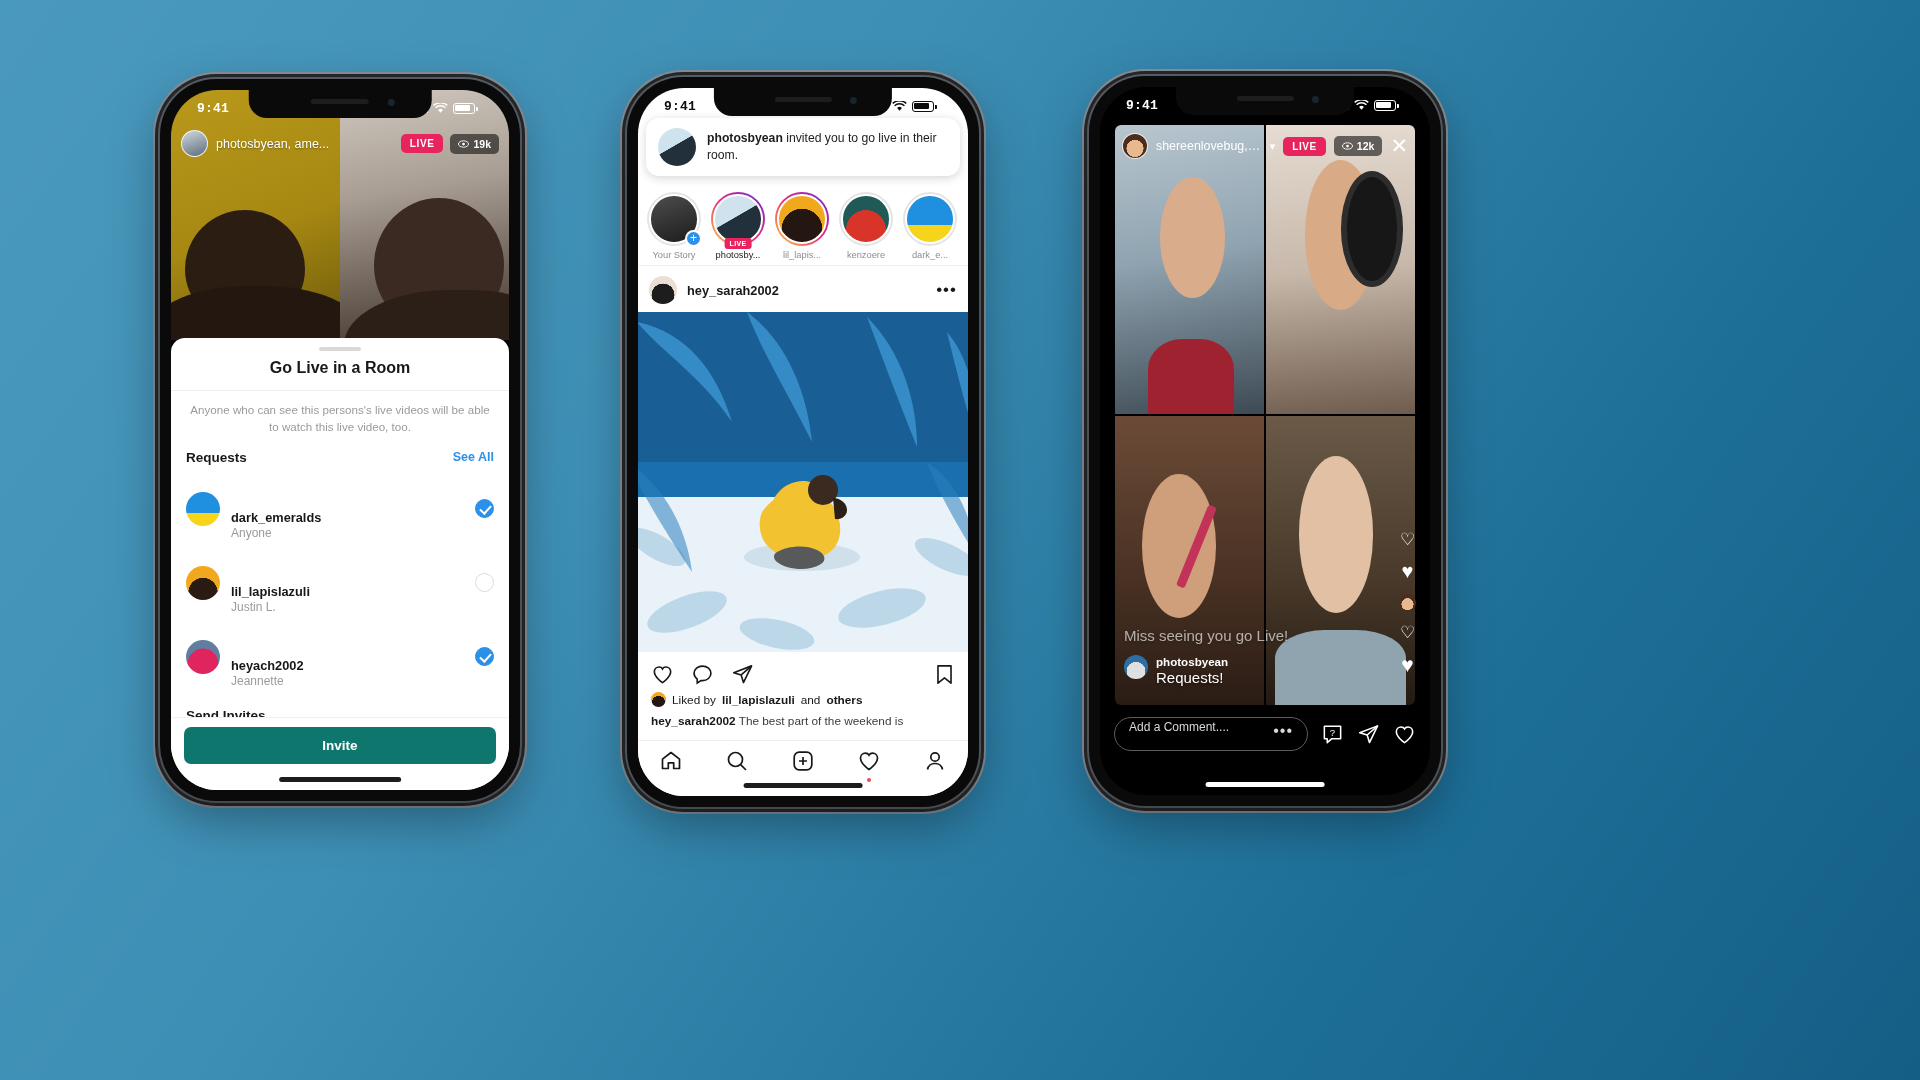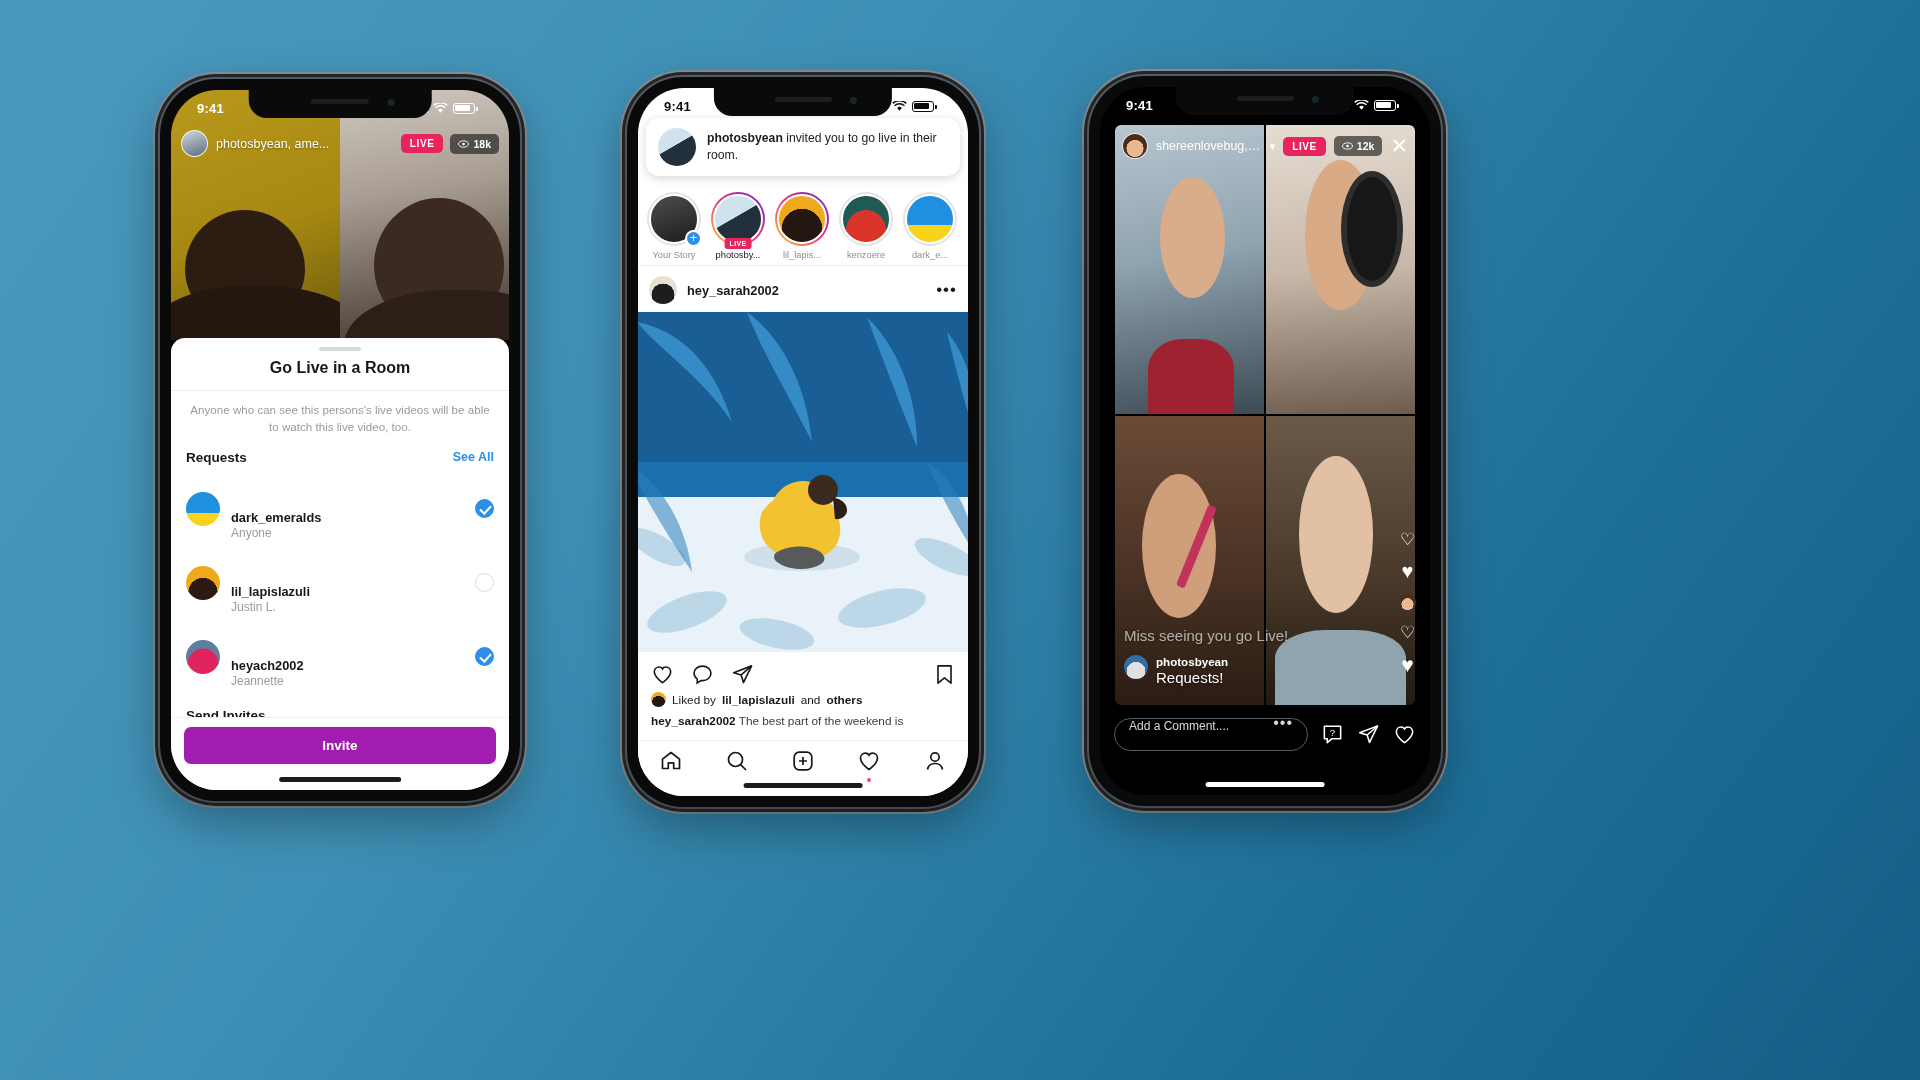--- a/index.html
+++ b/index.html
@@ -31,21 +31,21 @@
     width: 54%; height: 28px; background: #0a0a0a;
     border-bottom-left-radius: 18px; border-bottom-right-radius: 18px;
     z-index: 60;
   }
   .notch .speaker { position:absolute; top:9px; left:34%; width:32%; height:5px; background:#1b1d1f; border-radius:3px;}
   .notch .cam { position:absolute; top:9px; right:20%; width:7px; height:7px; border-radius:50%; background:#16262e;}
   .statusbar {
     position: absolute; top: 0; left: 0; right: 12px; height: 30px;
     display: flex; align-items: center; justify-content: space-between;
     padding: 6px 22px 0 26px; z-index: 55;
-    font-size: 13px; font-weight: bold; letter-spacing: .2px;
+    font-size: 13px; font-weight: bold; letter-spacing: .2px; font-family: Liberation Mono, monospace;
   }
   .sb-right { display: flex; align-items: center; gap: 5px; }
   .bars { display:flex; align-items:flex-end; gap:1.5px; height:10px;}
   .bars i { width:2.5px; background: currentColor; border-radius:1px; display:block;}
   .bars i:nth-child(1){height:4px} .bars i:nth-child(2){height:6px}
   .bars i:nth-child(3){height:8px} .bars i:nth-child(4){height:10px}
   .battery { width:22px;height:11px;border:1.4px solid currentColor;border-radius:3px;position:relative;padding:1.4px;}
   .battery::after{content:"";position:absolute;right:-3.5px;top:3px;width:2px;height:4px;background:currentColor;border-radius:0 1px 1px 0;}
   .battery b{display:block;height:100%;background:currentColor;border-radius:1px;}
   .homebar{position:absolute;bottom:8px;left:50%;transform:translateX(-50%);width:36%;height:5px;border-radius:3px;z-index:58;}
@@ -77,21 +77,21 @@
   .sect a { font-size:12.5px; color:#2c90e8; font-weight:bold; text-decoration:none;}
   .urow { display:flex; align-items:center; gap:11px; padding:6px 15px;}
   .urow .meta { flex:1; min-width:0;margin-top:32px;}
   .urow .un { font-size:12.8px; font-weight:bold; color:#17181a; white-space:nowrap; overflow:hidden; text-overflow:ellipsis;}
   .urow .fn { font-size:12px; color:#9b9b9f; margin-top:1px;}
   .chk { width:19px; height:19px; border-radius:50%; border:1.6px solid #dcdcdc; flex:none; position:relative;}
   .chk.on { background:#2c90e8; border-color:#2c90e8;}
   .chk.on::after { content:""; position:absolute; left:5.5px; top:2.7px; width:5px; height:9px; border:solid #fff; border-width:0 2px 2px 0; transform:rotate(42deg);}
   .ulist { overflow:hidden; flex:1; }
   .invitebar { position:absolute; left:0; right:0; bottom:0; background:#fff; padding:9px 13px 26px; border-top:1px solid #f0f0f0;}
-  .btn-primary { width:100%; height:37px; background:#a21caf; color:#fff; border:none; border-radius:7px; font-size:13.5px; font-weight:bold; font-family:inherit; cursor:pointer;}
+  .btn-primary { width:100%; height:37px; background:#0f766e; color:#fff; border:none; border-radius:7px; font-size:13.5px; font-weight:bold; font-family:inherit; cursor:pointer;}
 
   
   #phone2 { left: 627px; top: 77px; width: 352px; height: 730px; }
   #phone2 .screen { background: #fff; }
   .ig-banner { position:absolute; top:30px; left:8px; right:8px; background:#fff; border-radius:13px; box-shadow:0 2px 10px rgba(0,0,0,.17); display:flex; align-items:center; gap:11px; padding:10px 12px; z-index:40;}
   .ig-banner .txt { font-size:12.2px; color:#1c1c1e; line-height:1.42; flex:1;}
   .ig-banner .txt b { font-weight:bold;}
   .stories { position:absolute; top:100px; left:0; right:0; height:78px; display:flex; gap:10px; padding:4px 9px 0; overflow:hidden; border-bottom:1px solid #efefef;}
   .story { width:54px; flex:none; text-align:center;}
   .story .ring { width:54px; height:54px; border-radius:50%; padding:2.2px; position:relative;}
@@ -128,21 +128,21 @@
   .cm { display:flex; gap:8px; margin-top:9px; align-items:flex-start;}
   .cm .cbody { flex:1; min-width:0;}
   .cm .cu { color:#fff; font-size:11.6px; font-weight:bold; display:flex; align-items:center; gap:4px;}
   .cm .ct { color:#fff; font-size:15px; line-height:1.3; text-shadow:0 1px 3px rgba(0,0,0,.55);}
   .cm.faded { opacity:.62;}
   .verif { width:11px; height:11px; border-radius:50%; background:#3897f0; position:relative; flex:none;}
   .verif::after{content:"";position:absolute;left:3.6px;top:1.9px;width:2.6px;height:5px;border:solid #fff;border-width:0 1.5px 1.5px 0;transform:rotate(42deg);}
   .heartcol { position:absolute; right:14px; bottom:120px; z-index:40; display:flex; flex-direction:column; align-items:center; gap:13px;}
   .hrt { color:#fff; font-size:17px; line-height:1;}
   .commentbar { position:absolute; left:14px; right:14px; bottom:44px; display:flex; align-items:center; gap:13px; z-index:45;}
-  .cinput { flex:1; height:33px; border:1px solid #5d5d60; border-radius:17px; display:flex; align-items:flex-start; justify-content:space-between; padding:0 14px;}
+  .cinput { flex:1; height:33px; border:1px solid #5d5d60; border-radius:17px; display:flex; align-items:flex-end; justify-content:space-between; padding:16px 14px;}
   .cinput span { color:#d9d9da; font-size:12px;}
   .cinput .dots3 { color:#d9d9da; font-size:16px; line-height:7px; letter-spacing:1px;}
 </style>
 </head>
 <body>
 
 <div class="phone" id="phone1">
   <div class="screen">
 
     <div class="p1-live">
@@ -160,21 +160,21 @@
       <div class="p1-user">
         <div class="av" style="width:27px;height:27px;background:linear-gradient(160deg,#cfd8dc,#5d6d7e);border:1.4px solid rgba(255,255,255,.85)"></div>
         <div class="p1-uname">photosbyean, ame...</div>
       </div>
       <div class="livebadge">LIVE</div>
       <div class="viewers">
         <svg width="11" height="8" viewBox="0 0 24 16">
             <ellipse cx="12" cy="8" rx="11" ry="7" fill="none" stroke="#fff" stroke-width="2"></ellipse>
             <circle cx="12" cy="8" r="3" fill="#fff"></circle>
           </svg>
-        <span>18k</span>
+        <span>19k</span>
       </div>
     </div>
 
     <div class="statusbar" style="color:#fff">
       <div>9:41</div>
       <div class="sb-right">
         <div class="bars">
             <i></i>
             <i></i>
             <i></i>

